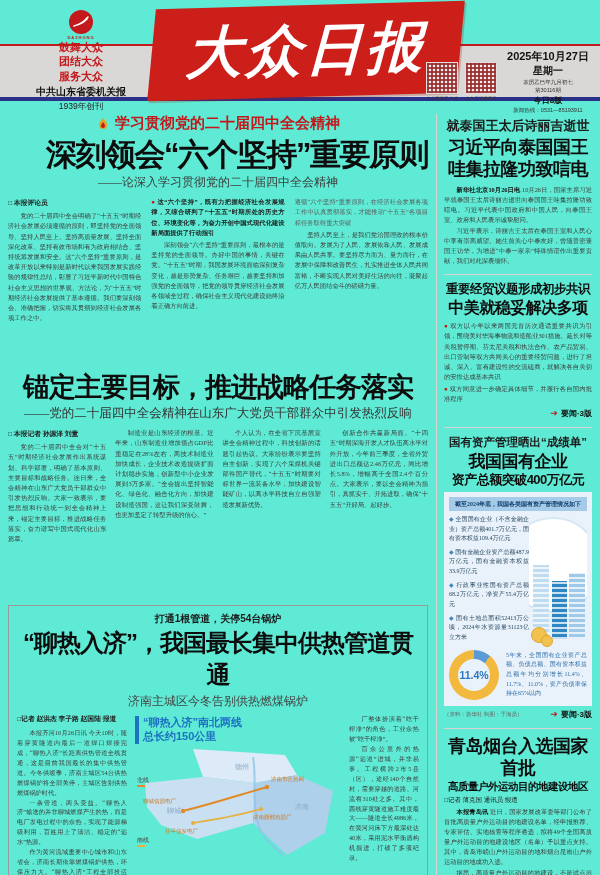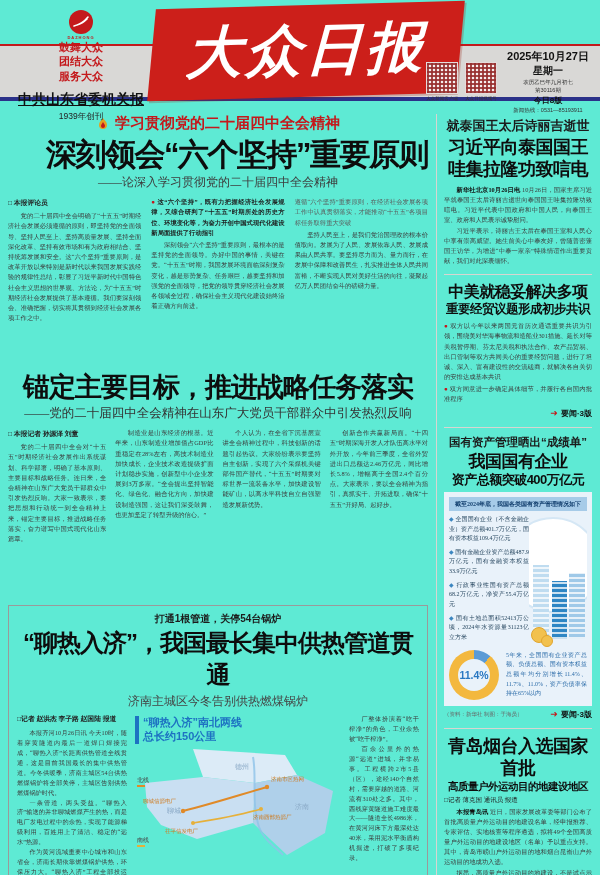--- a/index.html
+++ b/index.html
@@ -8,21 +8,21 @@
   p{margin:0;text-indent:2em;}
   
   .mast{position:relative;height:104px;}
   .mast-band{position:absolute;left:0;right:0;top:44px;height:51px;background:#d9d8d6;border-top:2px solid #c4191c;}
   .mast-navy{position:absolute;left:0;right:0;top:97px;height:4px;background:#2b3189;}
   .mast-left{position:absolute;left:12px;top:10px;width:138px;text-align:center;z-index:3;font-family:"Liberation Sans",sans-serif;}
   .logo{width:24px;height:24px;border-radius:50%;background:#c4191c;margin:0 auto;display:flex;align-items:center;justify-content:center;}
   .logo svg{width:16px;height:12px;}
   .logo-sub{font-size:4px;color:#c4191c;font-weight:bold;letter-spacing:1px;margin-top:1px;}
   .slogan{color:#c4191c;font-weight:bold;font-size:11px;line-height:1.3;}
-  .org{font-size:14px;font-weight:bold;color:#111;margin-top:8px;text-decoration:underline;}
+  .org{font-size:10px;font-weight:bold;color:#111;margin-top:2px;}
   .founded{font-size:8.5px;color:#222;margin-top:2px;}
   .banner{position:absolute;left:152px;top:5px;width:308px;height:92px;background:#cc1f1a;z-index:2;
           transform:skewX(-7deg) rotate(-1.6deg);box-shadow:2px 2px 0 rgba(150,30,20,.25);
           display:flex;align-items:center;justify-content:center;}
   .banner-title{color:#fff;font-family:"DejaVu Serif",serif;font-weight:bold;font-style:italic;
                 font-size:56px;letter-spacing:4px;transform:skewX(4deg);white-space:nowrap;}
   .mast-right{position:absolute;right:8px;top:49px;z-index:3;display:flex;align-items:center;gap:7px;
               font-family:"Liberation Sans",sans-serif;}
   .qr{width:30px;height:30px;background:#f7f1f1;border:1px solid #e5dcdc;
       background-image:repeating-linear-gradient(0deg,rgba(150,45,45,.85) 0 2px,transparent 2px 4px),
@@ -289,22 +289,22 @@
         <div class="rh1" style="font-size:18px;">哇集拉隆功致唁电</div>
         <div class="rbody">
           <p><b>新华社北京10月26日电</b><span> 10月26日，国家主席习近平就泰国王太后诗丽吉逝世向泰国国王哇集拉隆功致唁电。习近平代表中国政府和中国人民，向泰国王室、政府和人民表示诚挚慰问。</span></p>
           <div>
               <p>习近平表示，诗丽吉王太后在泰国王室和人民心中享有崇高威望。她生前关心中泰友好，曾随普密蓬国王访华，为增进“中泰一家亲”特殊情谊作出重要贡献，我们对此深表缅怀。</p>
             </div>
         </div>
       </div>
 
       <div class="rart">
+        <div class="rh1" style="font-size:12.5px;">重要经贸议题形成初步共识</div>
         <div class="rh1" style="font-size:16px;">中美就稳妥解决多项</div>
-        <div class="rh1" style="font-size:12.5px;">重要经贸议题形成初步共识</div>
         <div class="rbody">
             <p class="bullet">双方以今年以来两国元首历次通话重要共识为引领，围绕美对华海事物流和造船业301措施、延长对等关税暂停期、芬太尼关税和执法合作、农产品贸易、出口管制等双方共同关心的重要经贸问题，进行了坦诚、深入、富有建设性的交流磋商，就解决各自关切的安排达成基本共识</p>
             <p class="bullet">双方同意进一步确定具体细节，并履行各自国内批准程序</p>
           </div>
         <div class="more">
           <span class="arrow">➜</span>
           <span class="mlabel">要闻·3版</span>
         </div>
       </div>
 

